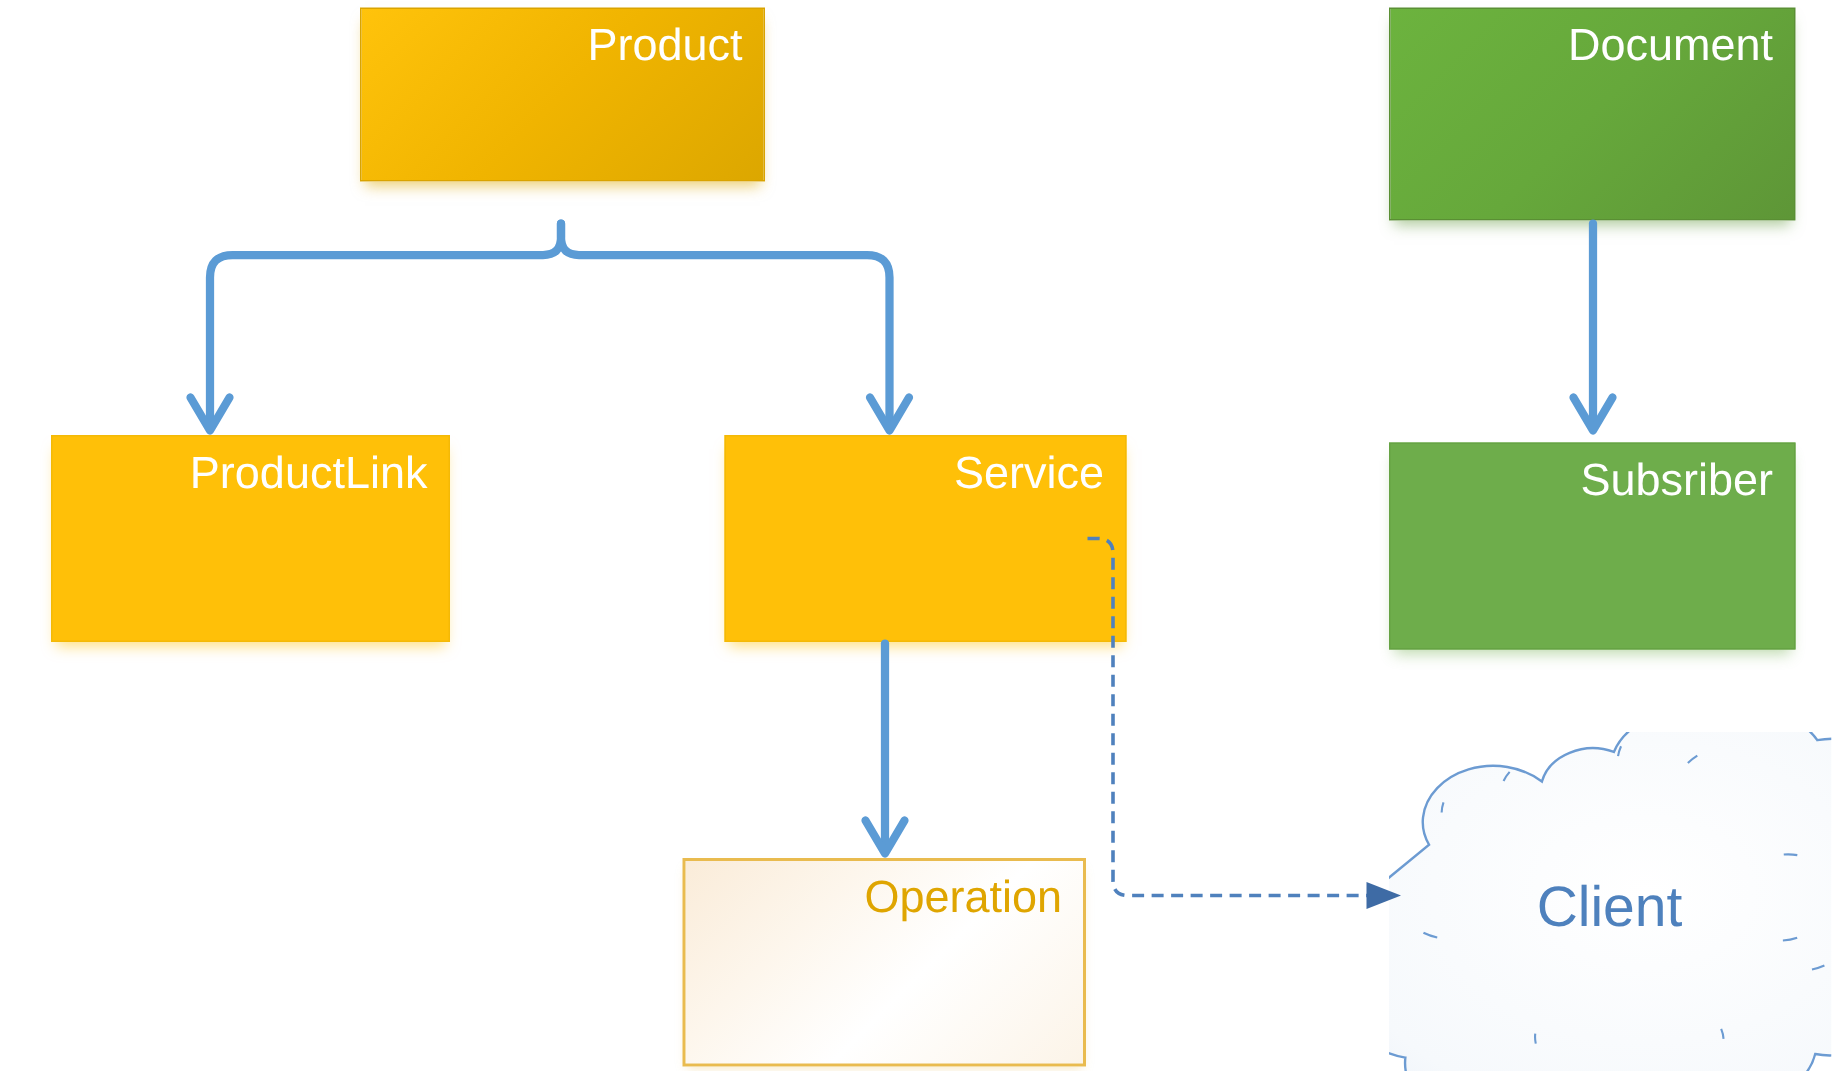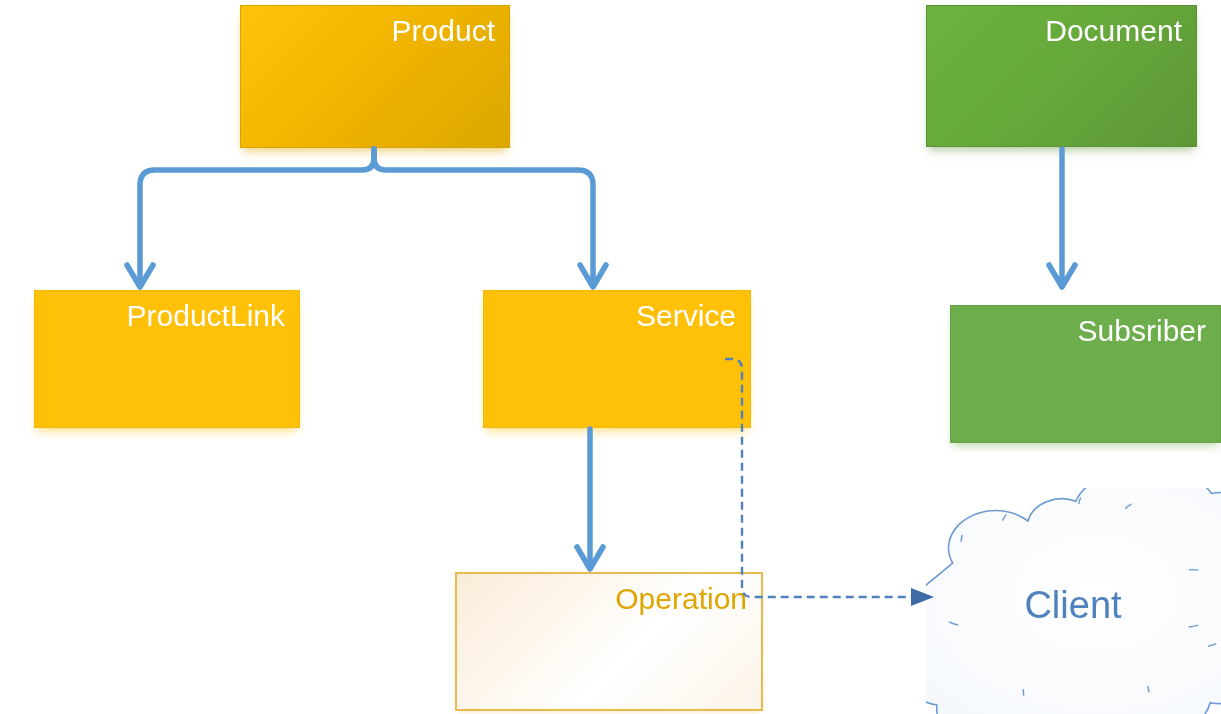--- a/index.html
+++ b/index.html
@@ -35,26 +35,26 @@
     background:linear-gradient(135deg,#FAECD9 0%,#FDF6EC 30%,#ffffff 58%,#FCF4E8 100%);
     border:2px solid #E9BB4F;color:#DFA500;
     box-shadow:0 4px 7px -3px rgba(233,187,79,.35);
   }
   .layer{position:absolute;left:0;top:0;}
   .arrows{pointer-events:none;}
   .cloud-label{
     position:absolute;left:973px;top:584px;width:200px;text-align:center;
     font-size:38px;color:#4E81BD;
   }
-  #node-product      {left:240px;top:5px;  width:270px;height:143px;}
+  #node-product      {left:240px;top:5px;  width:270px;height:116px;}
   #node-document     {left:926px;top:5px;  width:271px;height:142px;}
   #node-product-link {left:7px;  top:290px;width:266px;height:138px;}
   #node-service      {left:456px;top:290px;width:268px;height:138px;}
-  #node-subscriber   {left:926px;top:305px;width:271px;height:138px;margin-left:24px;}
-  #node-operation    {left:455px;top:572px;width:308px;height:139px;}
+  #node-subscriber   {left:926px;top:295px;width:271px;height:138px;}
+  #node-operation    {left:455px;top:572px;width:269px;height:139px;}
 </style>
 </head>
 <body>
 
 <div class="canvas">
 
   <svg class="layer" style="left:926px;top:488px;" width="296" height="226" viewBox="0 0 43200 43200" preserveAspectRatio="none">
     <defs>
       <radialGradient id="cloudFill" cx="50%" cy="42%" r="78%">
         <stop offset="0%" stop-color="#FFFFFF"></stop>

